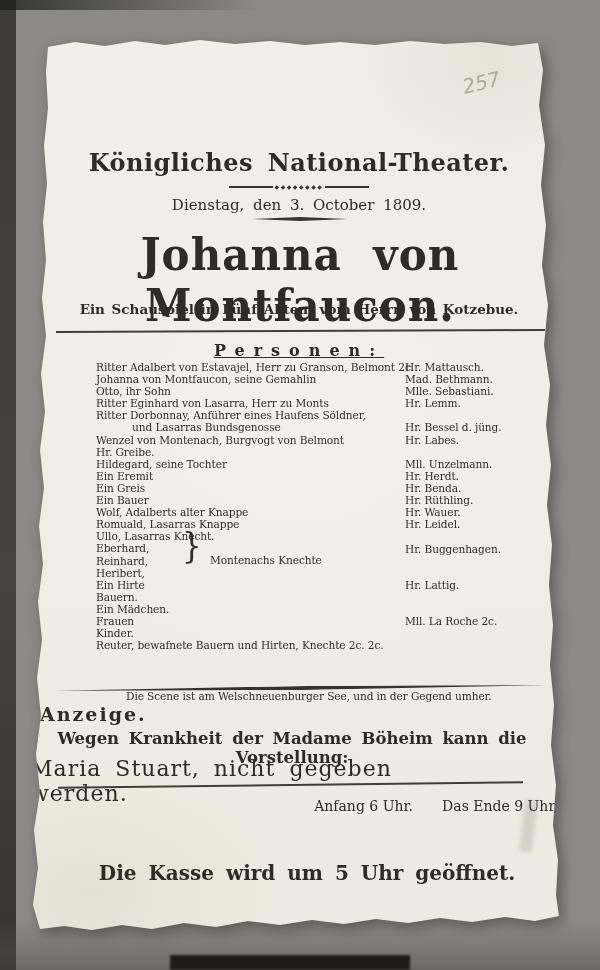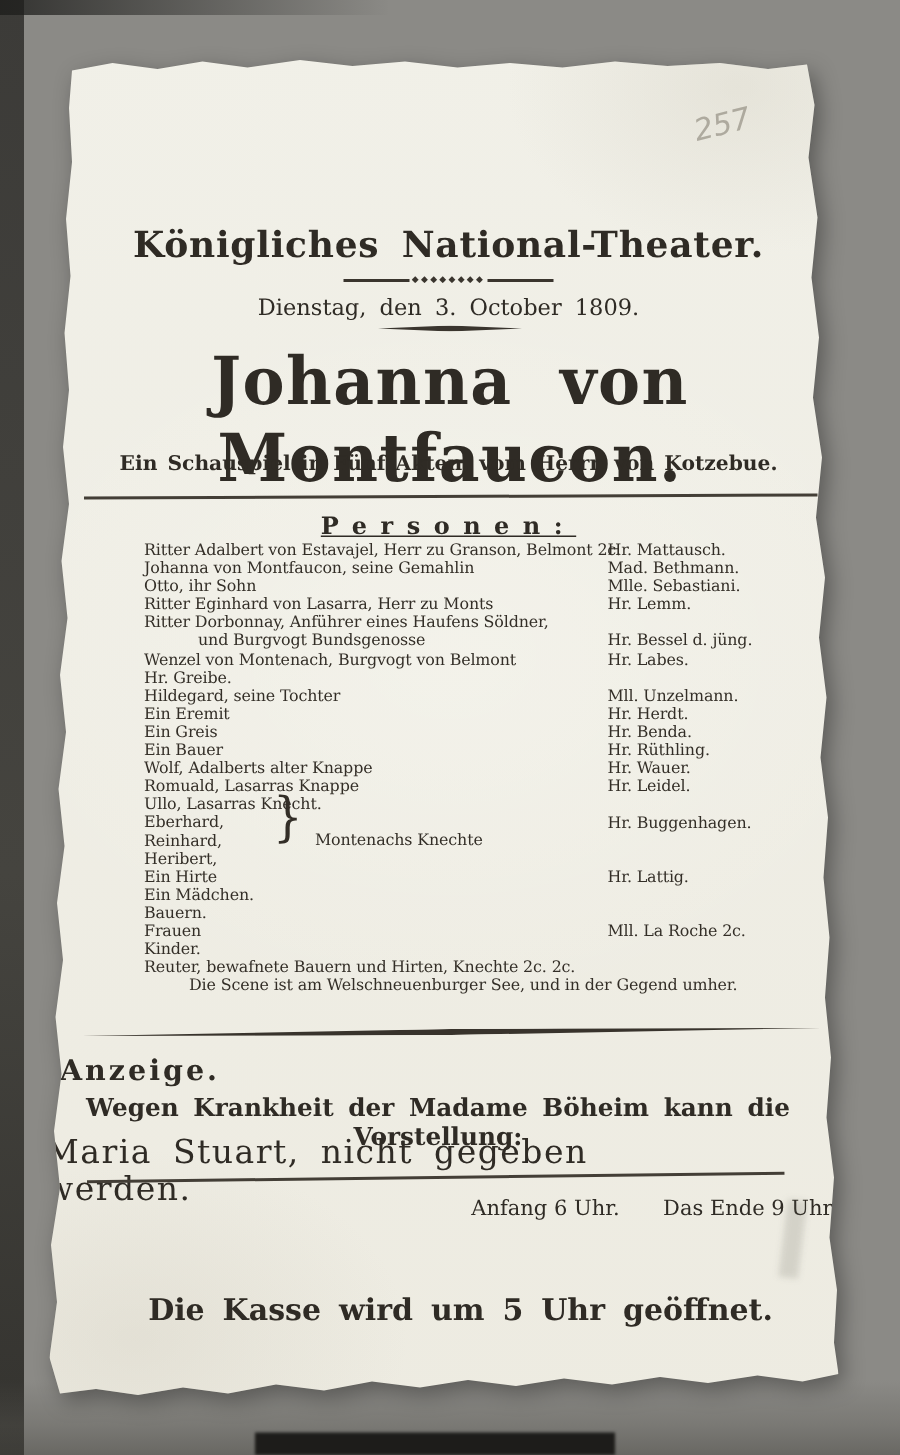--- a/index.html
+++ b/index.html
@@ -73,21 +73,21 @@
   .cast-row{display:grid;grid-template-columns:309px 1fr;white-space:nowrap;}
   .cast-row .role{overflow:visible;}
   .cast-row.indent .role{padding-left:36px;}
   .brace-group{position:relative;height:36.3px;}
   .brace-names div{line-height:12.1px;}
   .brace-glyph{position:absolute;left:86px;top:-3px;font-size:31px;font-weight:normal;
     transform:scaleY(1.15);color:#332e27;}
   .brace-label{position:absolute;left:114px;top:12px;}
   .brace-actor{position:absolute;left:309px;top:1px;}
   .extras-line{line-height:12.1px;white-space:nowrap;}
-  .scene-note{line-height:12.1px;padding-left:30px;white-space:nowrap;}
+  .scene-note{line-height:12.1px;padding-left:30px;white-space:nowrap;margin-top:39px;}
 
   
   .notice-heading{position:absolute;left:40px;top:703px;width:518px;text-align:left;
     font-size:19px;font-weight:bold;letter-spacing:2px;}
   .notice-line1{position:absolute;left:30px;top:729px;width:524px;text-align:center;
     font-size:16.5px;font-weight:bold;word-spacing:4px;}
   .notice-line2{position:absolute;left:30px;top:756px;width:460px;
     font-size:22px;font-weight:normal;word-spacing:6px;letter-spacing:1px;}
 
   
@@ -152,21 +152,21 @@
           </div>
           <div class="cast-row">
             <span class="role">Ritter Eginhard von Lasarra, Herr zu Monts</span>
             <span class="actor">Hr. Lemm.</span>
           </div>
           <div class="cast-row">
             <span class="role">Ritter Dorbonnay, Anführer eines Haufens Söldner,</span>
             <span class="actor"></span>
           </div>
           <div class="cast-row indent">
-            <span class="role">und Burgvogt Bundsgenosse</span>
+            <span class="role">und Lasarras Bundsgenosse</span>
             <span class="actor">Hr. Bessel d. jüng.</span>
           </div>
           <div class="cast-row">
             <span class="role">Wenzel von Montenach, Burgvogt von Belmont</span>
             <span class="actor">Hr. Labes.</span>
           </div>
           <div class="cast-row">
             <span class="actor">Hr. Greibe.</span>
           </div>
           <div class="cast-row">
@@ -209,25 +209,25 @@
         <span class="brace-label">Montenachs Knechte</span>
         <span class="brace-actor">Hr. Buggenhagen.</span>
       </div>
 
       <div id="cast-bottom">
           <div class="cast-row">
             <span class="role">Ein Hirte</span>
             <span class="actor">Hr. Lattig.</span>
           </div>
           <div class="cast-row">
+            <span class="role">Bauern.</span>
+            <span class="actor"></span>
+          </div>
+          <div class="cast-row">
             <span class="role">Ein Mädchen.</span>
-            <span class="actor"></span>
-          </div>
-          <div class="cast-row">
-            <span class="role">Bauern.</span>
             <span class="actor"></span>
           </div>
           <div class="cast-row">
             <span class="role">Frauen</span>
             <span class="actor">Mll. La Roche 2c.</span>
           </div>
           <div class="cast-row">
             <span class="role">Kinder.</span>
             <span class="actor"></span>
           </div>

